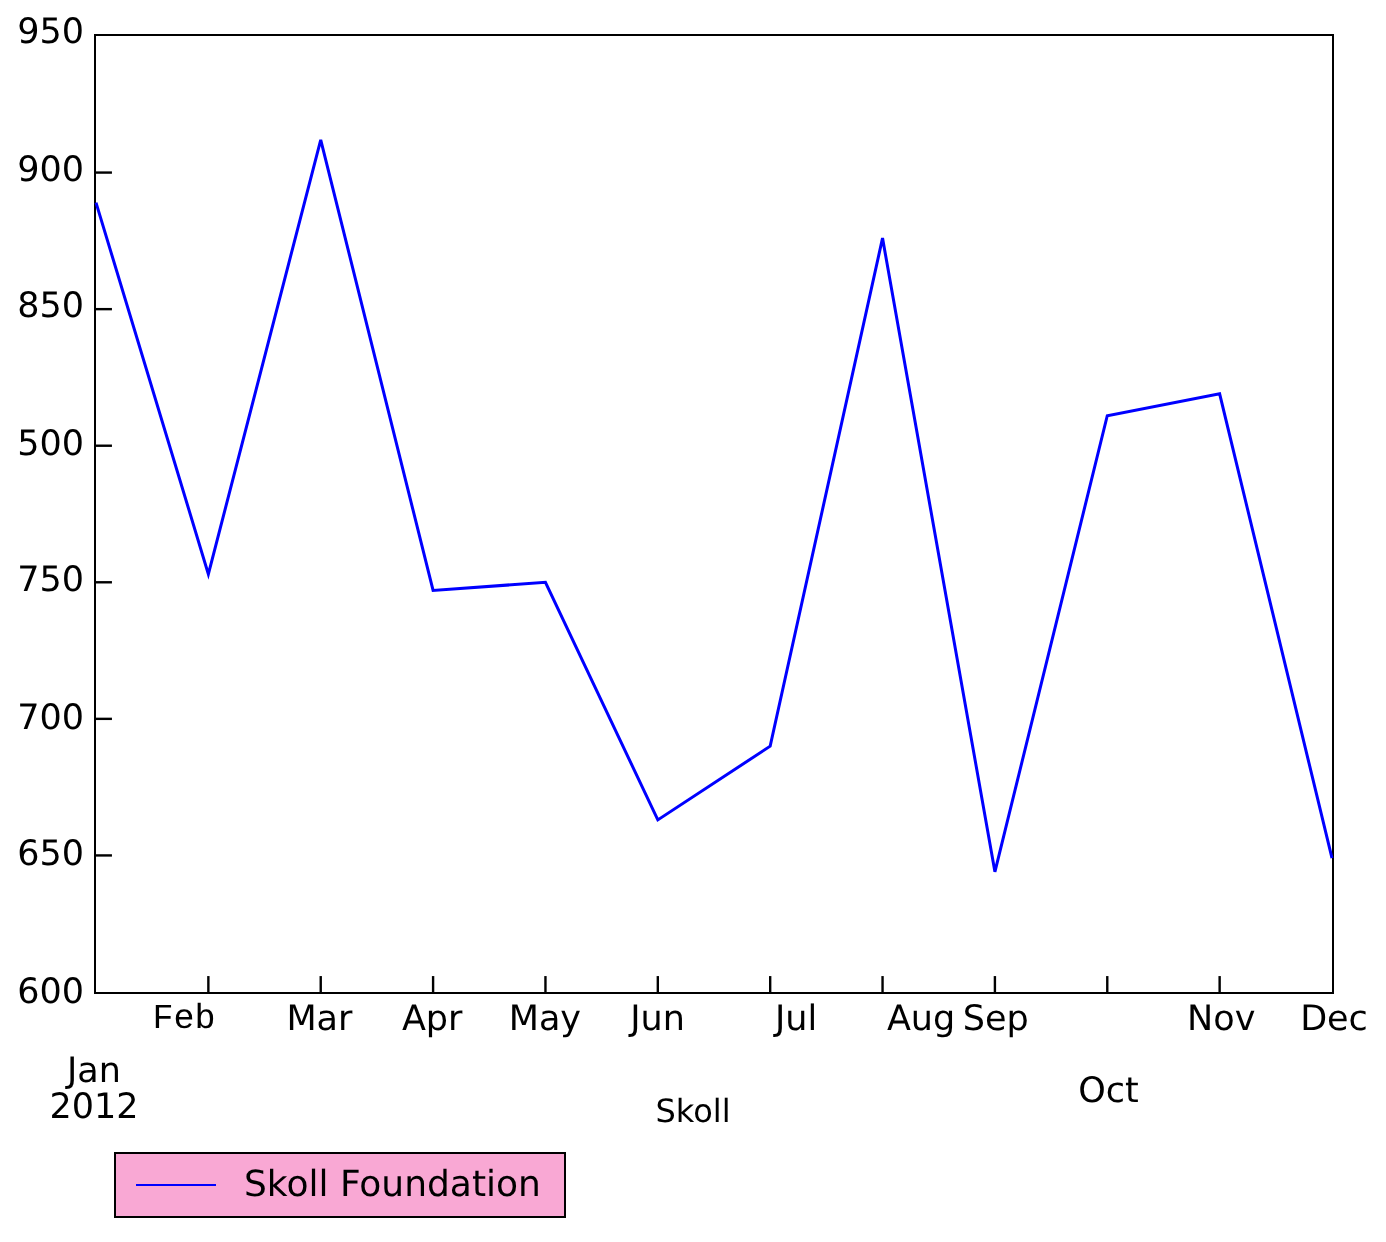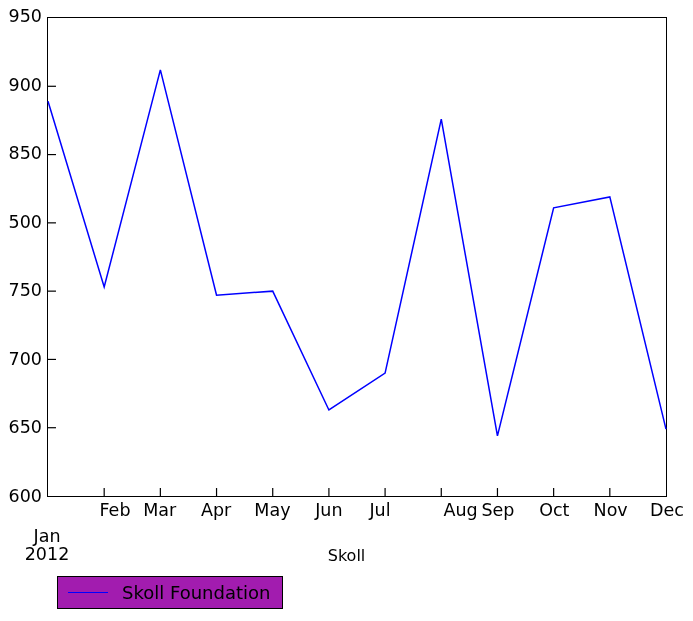--- a/index.html
+++ b/index.html
@@ -97,21 +97,21 @@
     font-size: 16px;
     color: #000000;
   }
 
   
   #legend-box {
     position: absolute;
     left: 57px;
     top: 576px;
     border: 1.2px solid #000000;
-    background: #a21caf;
+    background: #f9a8d4;
     box-sizing: border-box;
     display: flex;
     align-items: center;
     padding: 6px 12px 6px 10px;
     height: 33px;
   }
   #legend-entry {
     display: flex;
     align-items: center;
   }
@@ -167,29 +167,29 @@
           <line x1="563.6363636363636" y1="480" x2="563.6363636363636" y2="472" stroke="#000" stroke-width="1.2" vector-effect="non-scaling-stroke"></line>
         </g>
       <g id="series-group">
           <polyline points="0,83.65714285714284 56.36363636363637,270.1714285714286 112.72727272727273,52.1142857142857 169.09090909090907,278.4 225.45454545454547,274.28571428571433 281.8181818181818,393.6 338.18181818181813,356.57142857142856 394.54545454545456,101.48571428571427 450.90909090909093,419.65714285714284 507.2727272727273,190.62857142857143 563.6363636363636,179.6571428571429 620,412.8" fill="none" stroke="#0000ff" stroke-width="1.5" vector-effect="non-scaling-stroke" stroke-linejoin="miter"></polyline>
         </g>
     </svg>
   </div>
 
   <div id="x-tick-labels">
       <div class="x-tick-label" style="left: 0px; margin-top: 26px;">Jan<span class="sub">2012</span></div>
-      <div class="x-tick-label" style="left: 68px;">Feb</div>
+      <div class="x-tick-label" style="left: 45px; font-family: Liberation Mono, monospace;">Feb</div>
       <div class="x-tick-label" style="left: 112.727px;">Mar</div>
       <div class="x-tick-label" style="left: 169.091px;">Apr</div>
       <div class="x-tick-label" style="left: 225.455px;">May</div>
       <div class="x-tick-label" style="left: 281.818px;">Jun</div>
-      <div class="x-tick-label" style="left: 333px;">Jul</div>
+      <div class="x-tick-label" style="left: 351px;">Jul</div>
       <div class="x-tick-label" style="left: 394.545px; margin-left: 19px;">Aug</div>
       <div class="x-tick-label" style="left: 450.909px;">Sep</div>
-      <div class="x-tick-label" style="left: 507.273px;">Oct</div>
+      <div class="x-tick-label" style="left: 507.273px; margin-top: 36px;">Oct</div>
       <div class="x-tick-label" style="left: 563.636px;">Nov</div>
       <div class="x-tick-label" style="left: 620px;">Dec</div>
     </div>
 
   <div id="x-axis-title">Skoll</div>
 
   <div id="legend-box">
     <div id="legend-entry">
       <span class="legend-swatch" style="background: rgb(0, 0, 255);"></span>
       <span class="legend-label">Skoll Foundation</span>

